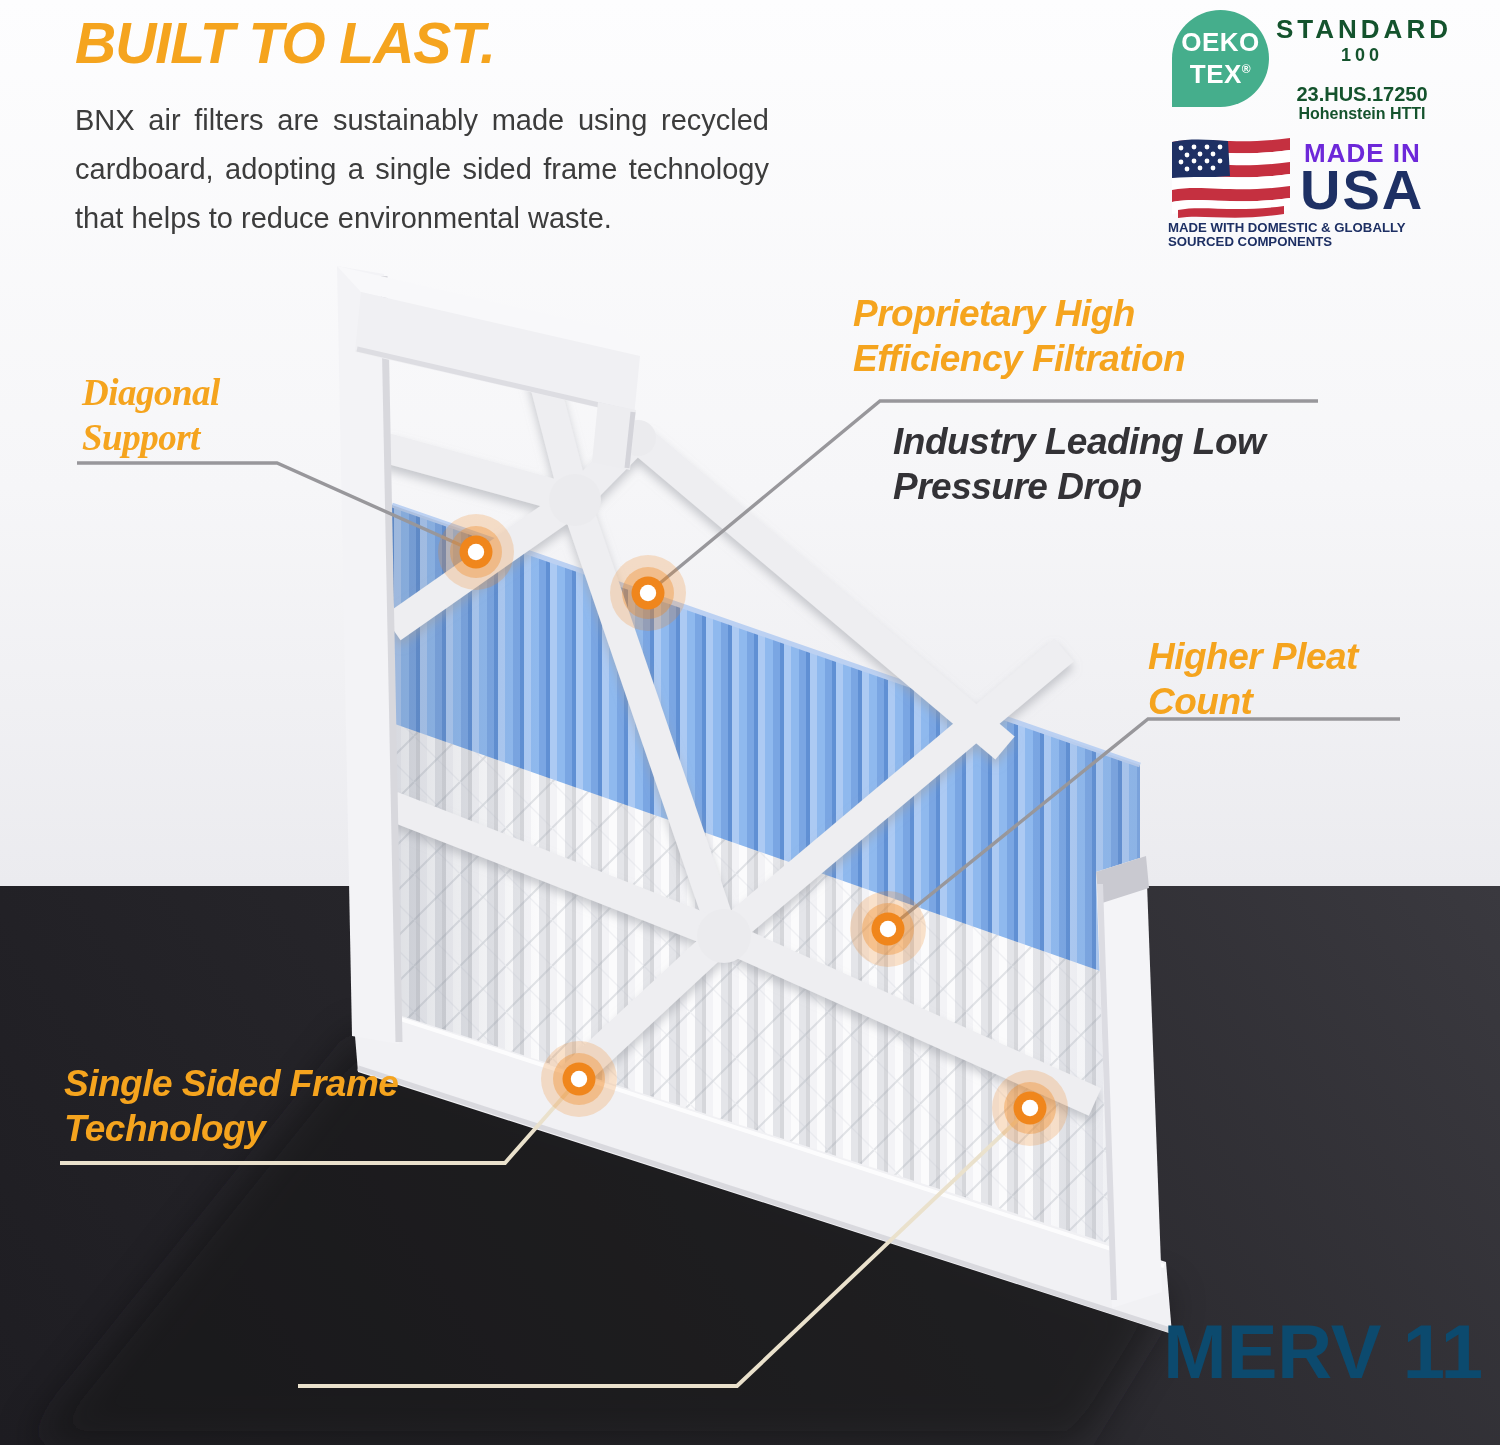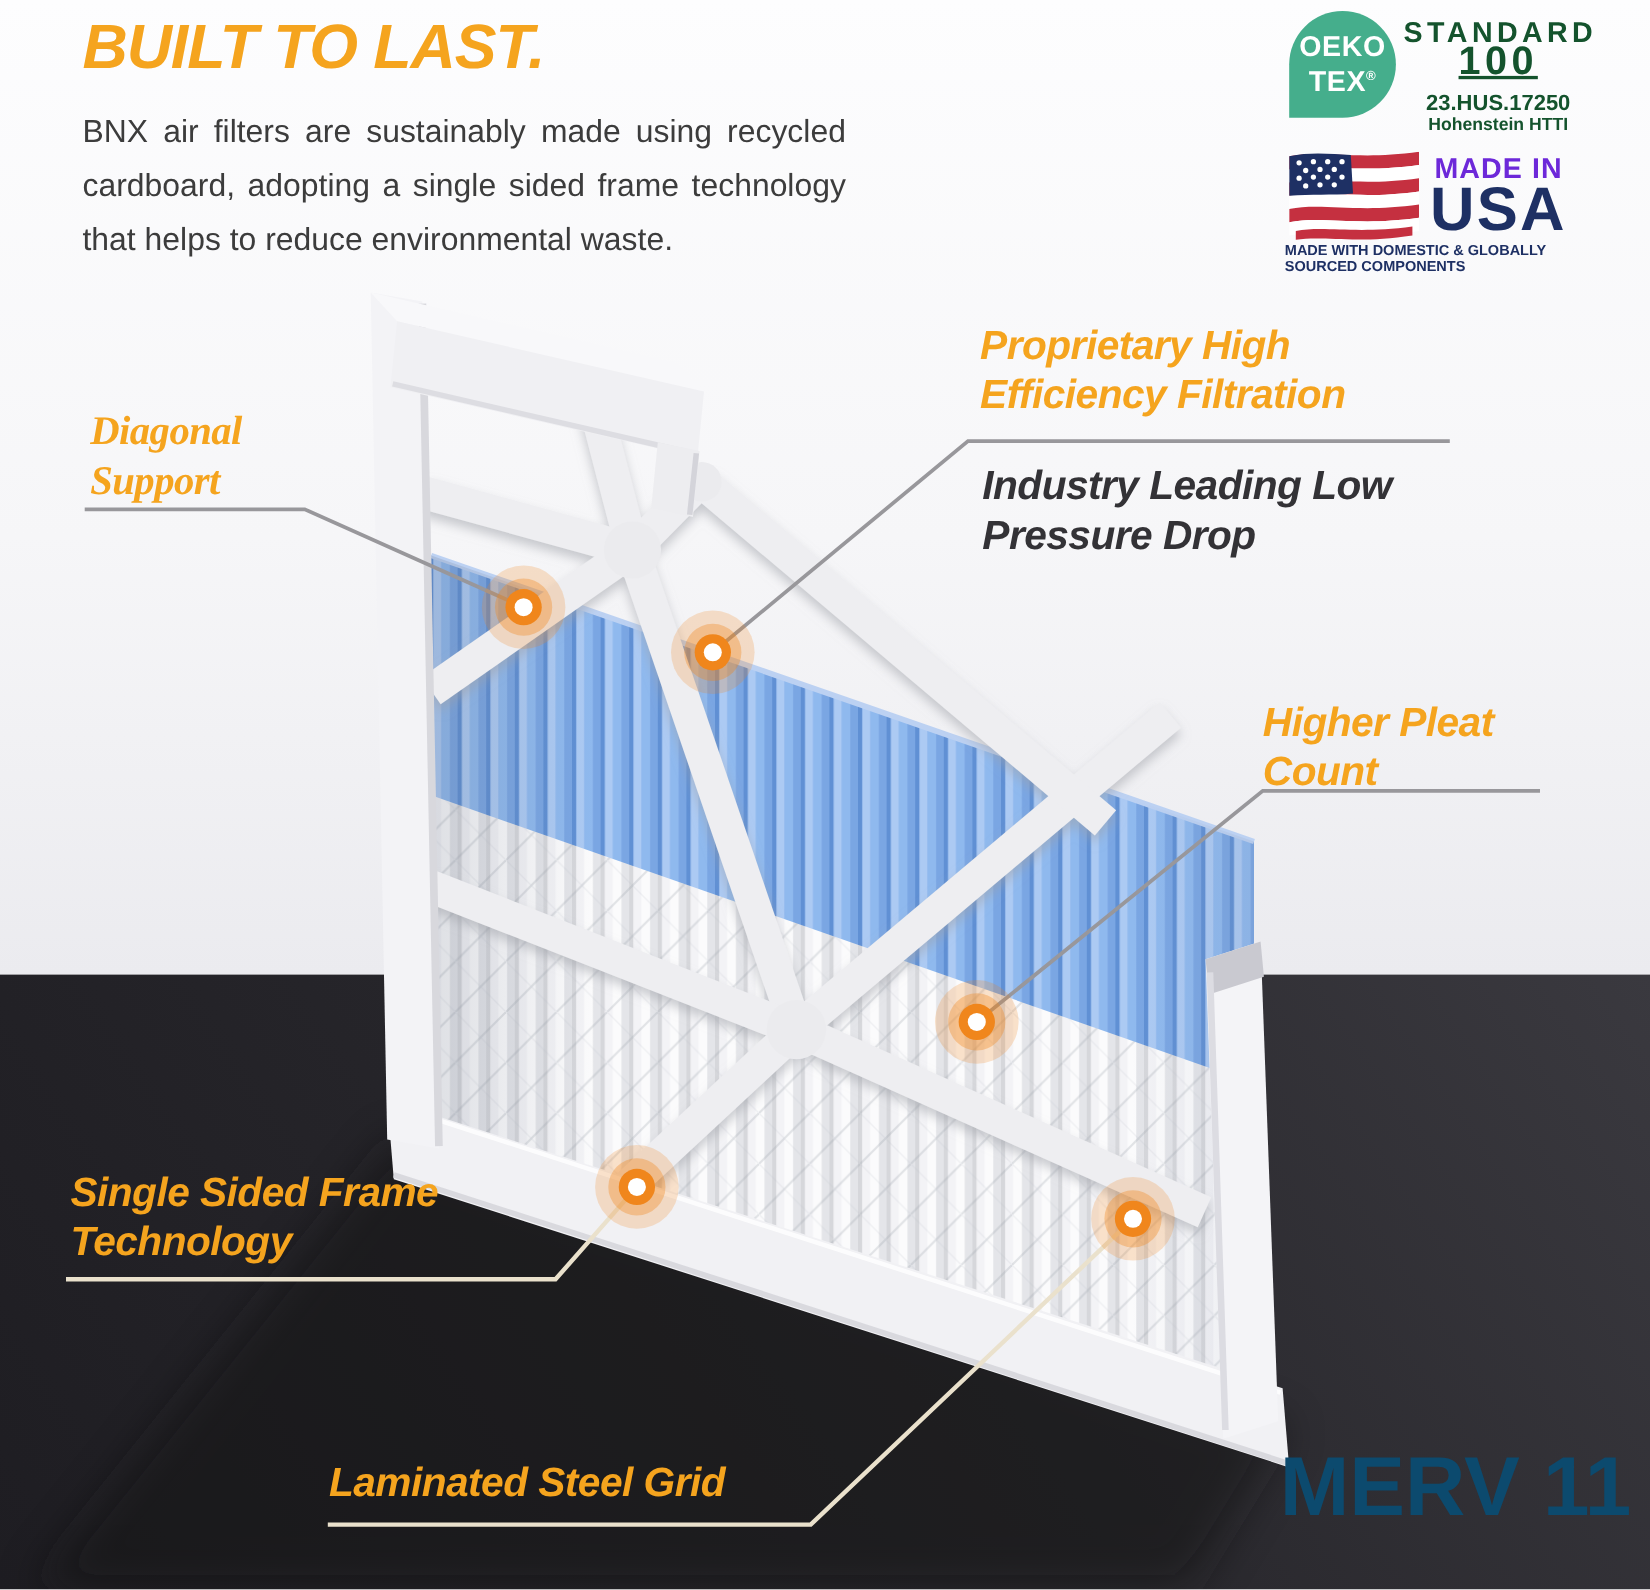--- a/index.html
+++ b/index.html
@@ -16,21 +16,21 @@
   .body-copy{position:absolute;left:75px;top:96px;width:694px;font-size:29px;line-height:49px;
             color:#3c3c3c;text-align:justify;}
 
   .oeko-badge{position:absolute;left:1172px;top:10px;width:97px;height:97px;background:#45AE8C;
             border-radius:50% 50% 50% 0;display:flex;flex-direction:column;align-items:center;
             justify-content:center;color:#ffffff;font-weight:800;font-size:26px;line-height:27px;
             letter-spacing:0.5px;}
   .oeko-badge sup{font-size:12px;}
   .oeko-right{position:absolute;left:1276px;top:16px;width:172px;text-align:center;color:#14532d;}
   .oeko-standard{font-size:26px;font-weight:800;letter-spacing:4px;line-height:26px;}
-  .oeko-number{font-size:36px;font-weight:800;letter-spacing:4px;line-height:26px;text-decoration:underline;}
+  .oeko-number{font-size:18px;font-weight:800;letter-spacing:4px;line-height:26px;}
   .oeko-cert{margin-top:16px;font-size:20px;font-weight:800;line-height:21px;}
   .oeko-inst{font-size:16px;font-weight:800;line-height:18px;}
 
   .usa-madein{position:absolute;left:1304px;top:138px;font-size:26px;font-weight:700;
             letter-spacing:1px;color:#6d28d9;}
   .usa-big{position:absolute;left:1300px;top:158px;font-size:56px;font-weight:800;
             letter-spacing:2px;color:#1E3064;line-height:64px;}
   .usa-tagline{position:absolute;left:1168px;top:221px;width:288px;font-size:13.2px;font-weight:700;
             color:#1E3064;line-height:14px;}
   .flag{position:absolute;left:1172px;top:138px;}
@@ -218,39 +218,36 @@
   </svg>
   <div class="usa-madein">MADE IN</div>
   <div class="usa-big">USA</div>
   <div class="usa-tagline">MADE WITH DOMESTIC &amp; GLOBALLY SOURCED COMPONENTS</div>
 
   <div class="co-label orange" style="left:82px;top:370px;font-family:Liberation Serif, serif;">
     <span>Diagonal</span><br>
     <span>Support</span>
   </div>
 
-  <div class="co-label orange" style="left:891px;top:291px;">
+  <div class="co-label orange" style="left:853px;top:291px;">
     <span>Proprietary High</span><br>
     <span>Efficiency Filtration</span>
   </div>
 
   <div class="co-label dark" style="left:893px;top:419px;">
     <span>Industry Leading Low</span><br>
     <span>Pressure Drop</span>
   </div>
 
   <div class="co-label orange" style="left:1148px;top:634px;">
     <span>Higher Pleat</span><br>
     <span>Count</span>
   </div>
 
   <div class="co-label orange" style="left:64px;top:1061px;">
     <span>Single Sided Frame</span><br>
     <span>Technology</span>
   </div>
 
-  <div class="co-label orange" style="left:299px;top:1325px;">
-    <span>Laminated Steel Grid</span>
-  </div>
 
   <div class="merv">MERV 11</div>
 
 </div>
 
 </body></html>

